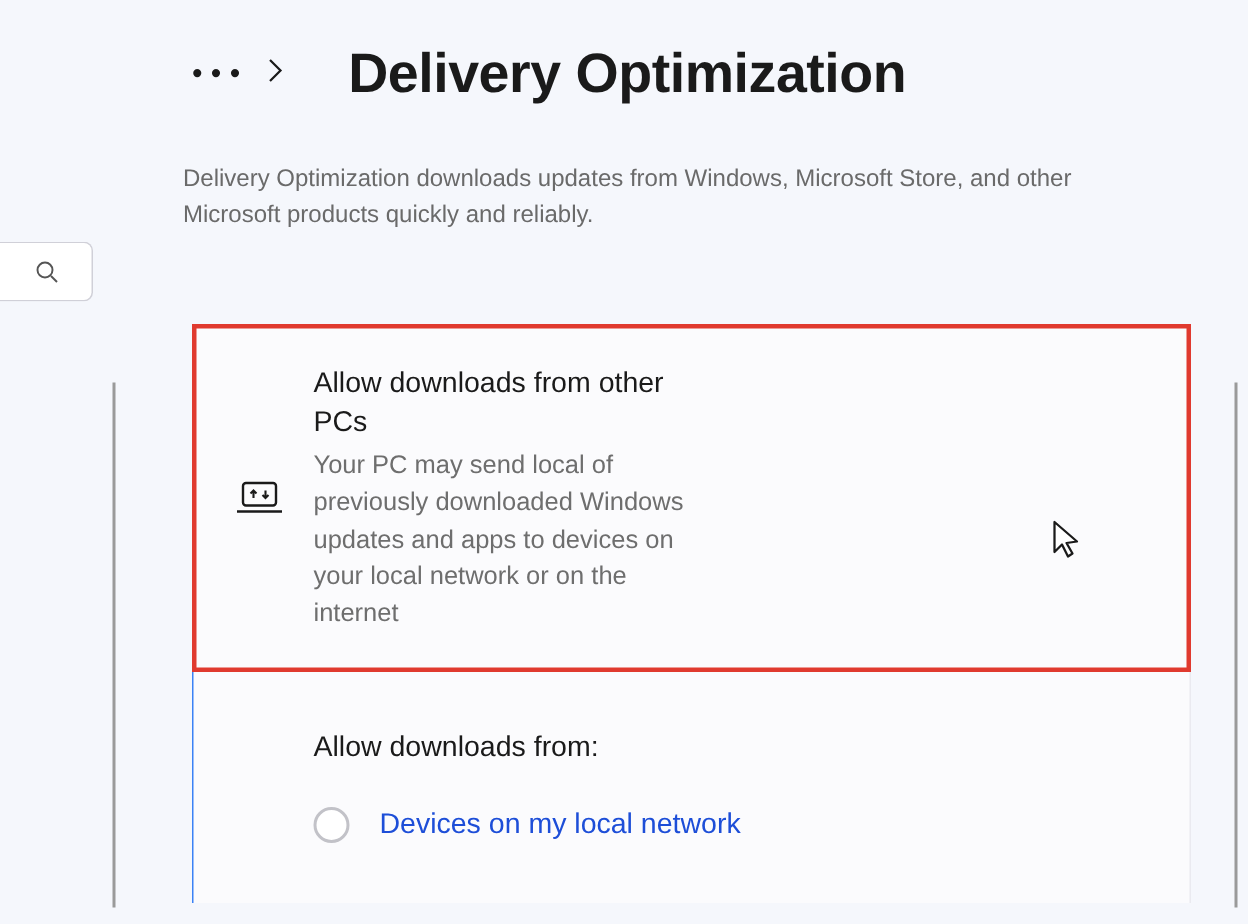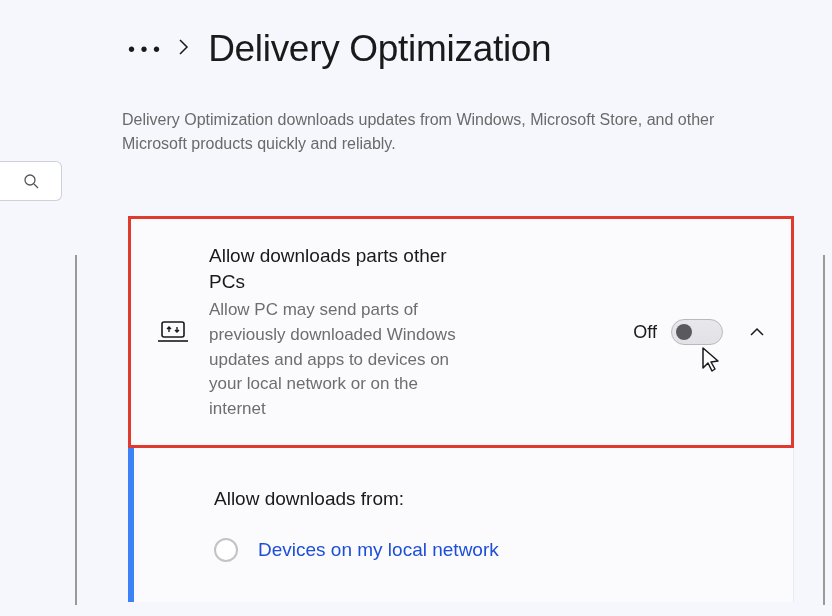--- a/index.html
+++ b/index.html
@@ -24,23 +24,24 @@
       letter-spacing: 0;
       color: #1a1a1a;
       cursor: pointer;
     }
     .breadcrumb-chevron {
       font-size: 22px;
       color: #1a1a1a;
     }
     .page-title {
       font-size: 37px;
-      font-weight: 400;
+      font-weight: 700;
       color: #1a1a1a;
       letter-spacing: -0.3px;
+      margin-left: 24px;
     }
     .description {
       position: absolute;
       top: 108px;
       left: 122px;
       width: 640px;
       font-size: 16px;
       line-height: 1.5;
       color: #6a6a6a;
     }
@@ -141,21 +142,21 @@
     }
     .expand-chevron {
       width: 20px;
       display: flex;
       justify-content: center;
       cursor: pointer;
       margin-left: 10px;
     }
     .card-bottom {
       background: #fbfbfd;
-      border-left: 6px solid #3b82f6;
+      border-left: 1px solid #3b82f6;
       border-right: 1px solid #eaeaf0;
       padding: 40px 24px 40px 80px;
     }
     .section-title {
       font-size: 19px;
       color: #1a1a1a;
       margin-bottom: 28px;
     }
     .radio-row {
       display: flex;
@@ -209,33 +210,22 @@
   <div class="card-top">
     <div class="card-icon">
       <svg width="30" height="24" viewBox="0 0 30 24">
         <rect x="4" y="2" width="22" height="15" rx="2" fill="none" stroke="#1a1a1a" stroke-width="1.6"></rect>
         <path d="M0 21 L30 21" stroke="#1a1a1a" stroke-width="1.6"></path>
         <path d="M11 12 L11 7 M9 9 L11 7 L13 9" fill="none" stroke="#1a1a1a" stroke-width="1.4"></path>
         <path d="M19 7 L19 12 M17 10 L19 12 L21 10" fill="none" stroke="#1a1a1a" stroke-width="1.4"></path>
       </svg>
     </div>
     <div class="card-text">
-      <div class="card-title">Allow downloads parts other PCs</div>
-      <div class="card-subtitle">Allow PC may send parts of previously downloaded Windows updates and apps to devices on your local network or on the internet</div>
-    </div>
-    <div class="card-controls">
-      <span class="toggle-label">Off</span>
-      <div class="toggle">
-        <div class="toggle-knob"></div>
-      </div>
-      <div class="expand-chevron">
-        <svg width="16" height="10" viewBox="0 0 16 10">
-            <path d="M2 8 L8 2 L14 8" fill="none" stroke="#1a1a1a" stroke-width="1.5"></path>
-          </svg>
-      </div>
+      <div class="card-title">Allow downloads from other PCs</div>
+      <div class="card-subtitle">Your PC may send local of previously downloaded Windows updates and apps to devices on your local network or on the internet</div>
     </div>
   </div>
 
   <div class="card-bottom">
     <div class="section-title">Allow downloads from:</div>
     <div class="radio-row">
       <div class="radio"></div>
       <span class="radio-label">Devices on my local network</span>
     </div>
   </div>

